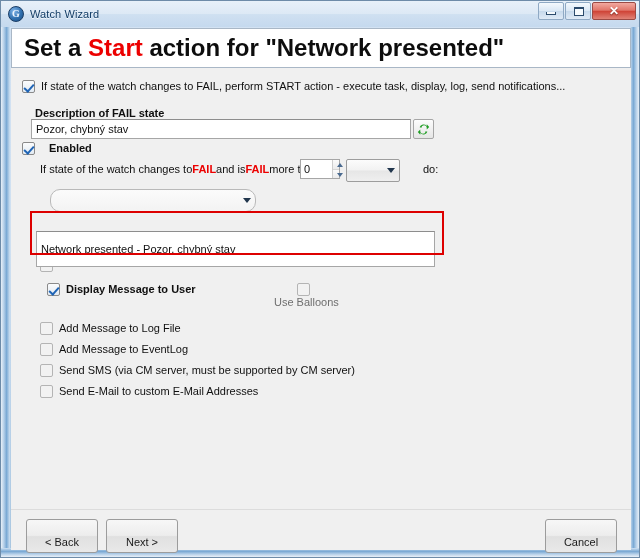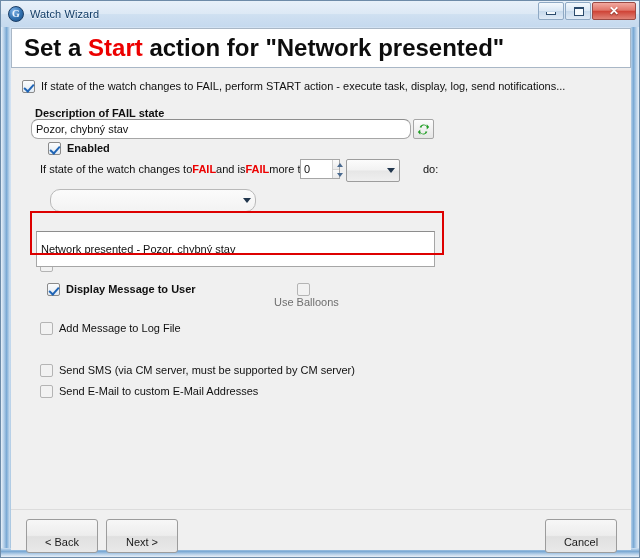--- a/index.html
+++ b/index.html
@@ -405,21 +405,21 @@
 
     <div class="row" style="left:11px; top:12px;">
       <span class="cbox checked"></span>
       <span class="lbl">If state of the watch changes to FAIL, perform START action - execute task, display, log, send notifications...</span>
     </div>
 
     <div class="row" style="left:24px; top:39px;">
       <span class="lbl bold">Description of FAIL state</span>
     </div>
 
-    <div class="row" style="left:37px; top:74px;">
+    <div class="row" style="left:11px; top:74px;gap:8px;">
       <span class="cbox checked"></span>
       <span class="lbl bold">Enabled</span>
     </div>
 
     <div class="row" style="left:29px; top:95px;">
       <span class="lbl">If state of the watch changes to </span>
       <span class="lbl"><span class="red">FAIL</span></span>
       <span class="lbl"> and is </span>
       <span class="lbl"><span class="red">FAIL</span></span>
       <span class="lbl"> more than </span>
@@ -438,32 +438,36 @@
     </div>
     <div class="row" style="left:263px; top:215px;flex-direction:column;">
       <span class="cbox disabled"></span>
       <span class="lbl dim">Use Balloons</span>
     </div>
 
     <div class="row" style="left:29px; top:254px;">
       <span class="cbox disabled"></span>
       <span class="lbl">Add Message to Log File</span>
     </div>
+    <div class="row" style="left:29px; top:275px;">
+      <span class="cbox disabled"></span>
+      <span class="lbl">Add Message to EventLog</span>
+    </div>
     <div class="row" style="left:29px; top:296px;">
       <span class="cbox disabled"></span>
       <span class="lbl">Send SMS (via CM server, must be supported by CM server)</span>
     </div>
     <div class="row" style="left:29px; top:317px;text-align:right;">
       <span class="cbox disabled"></span>
       <span class="lbl">Send E-Mail to custom E-Mail Addresses</span>
     </div>
 
   </div>
 
-  <input class="txtfield" style="position: absolute; left: 30px; top: 118px; width: 380px; height: 20px; border-radius: 7px;" value="Pozor, chybný stav">
+  <input class="txtfield" style="position: absolute; left: 30px; top: 118px; width: 380px; height: 20px;" value="Pozor, chybný stav">
 
   <button class="refresh-btn">
     <svg width="13" height="13" viewBox="0 0 16 16">
       <path d="M3.2 5.2 A5.2 5.2 0 0 1 12.0 3.6 L12.0 1.6 L15.0 5.0 L12.0 8.0 L12.0 6.1 A3.2 3.2 0 0 0 5.4 5.8 Z" fill="#1f9d24"></path>
       <path d="M12.8 10.8 A5.2 5.2 0 0 1 4.0 12.4 L4.0 14.4 L1.0 11.0 L4.0 8.0 L4.0 9.9 A3.2 3.2 0 0 0 10.6 10.2 Z" fill="#1f9d24"></path>
     </svg>
   </button>
 
   <div class="spin">
     <input value="0" style="">

